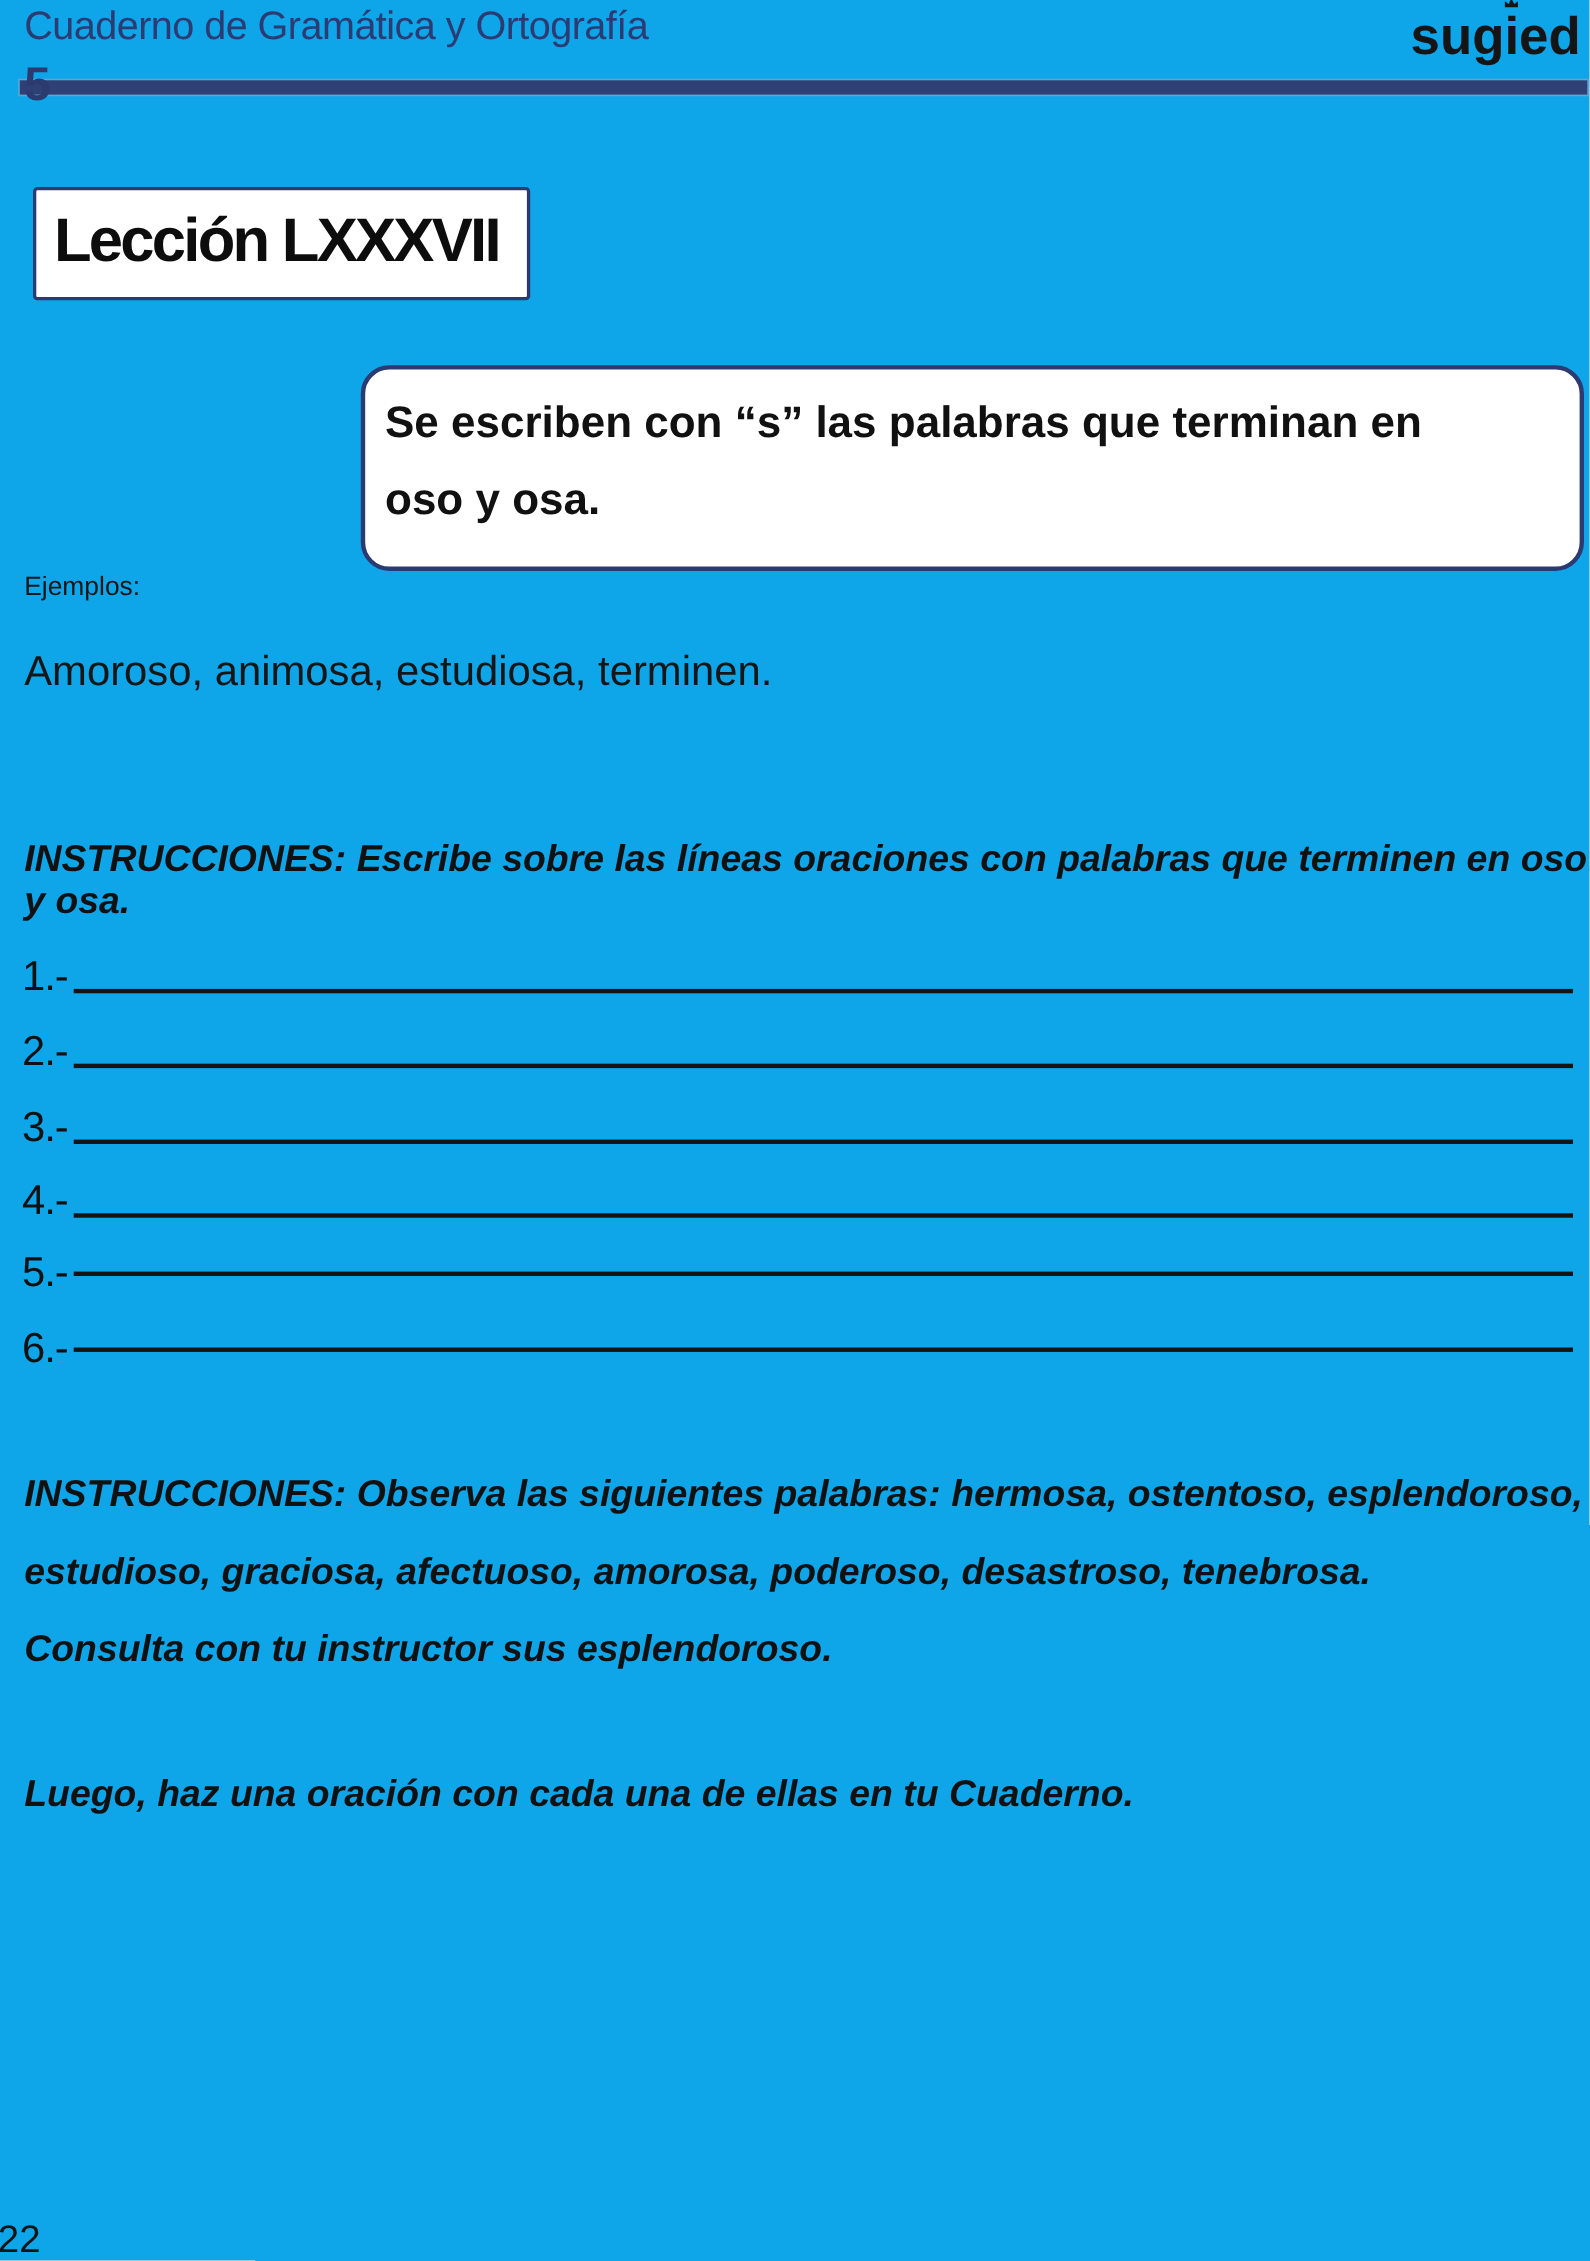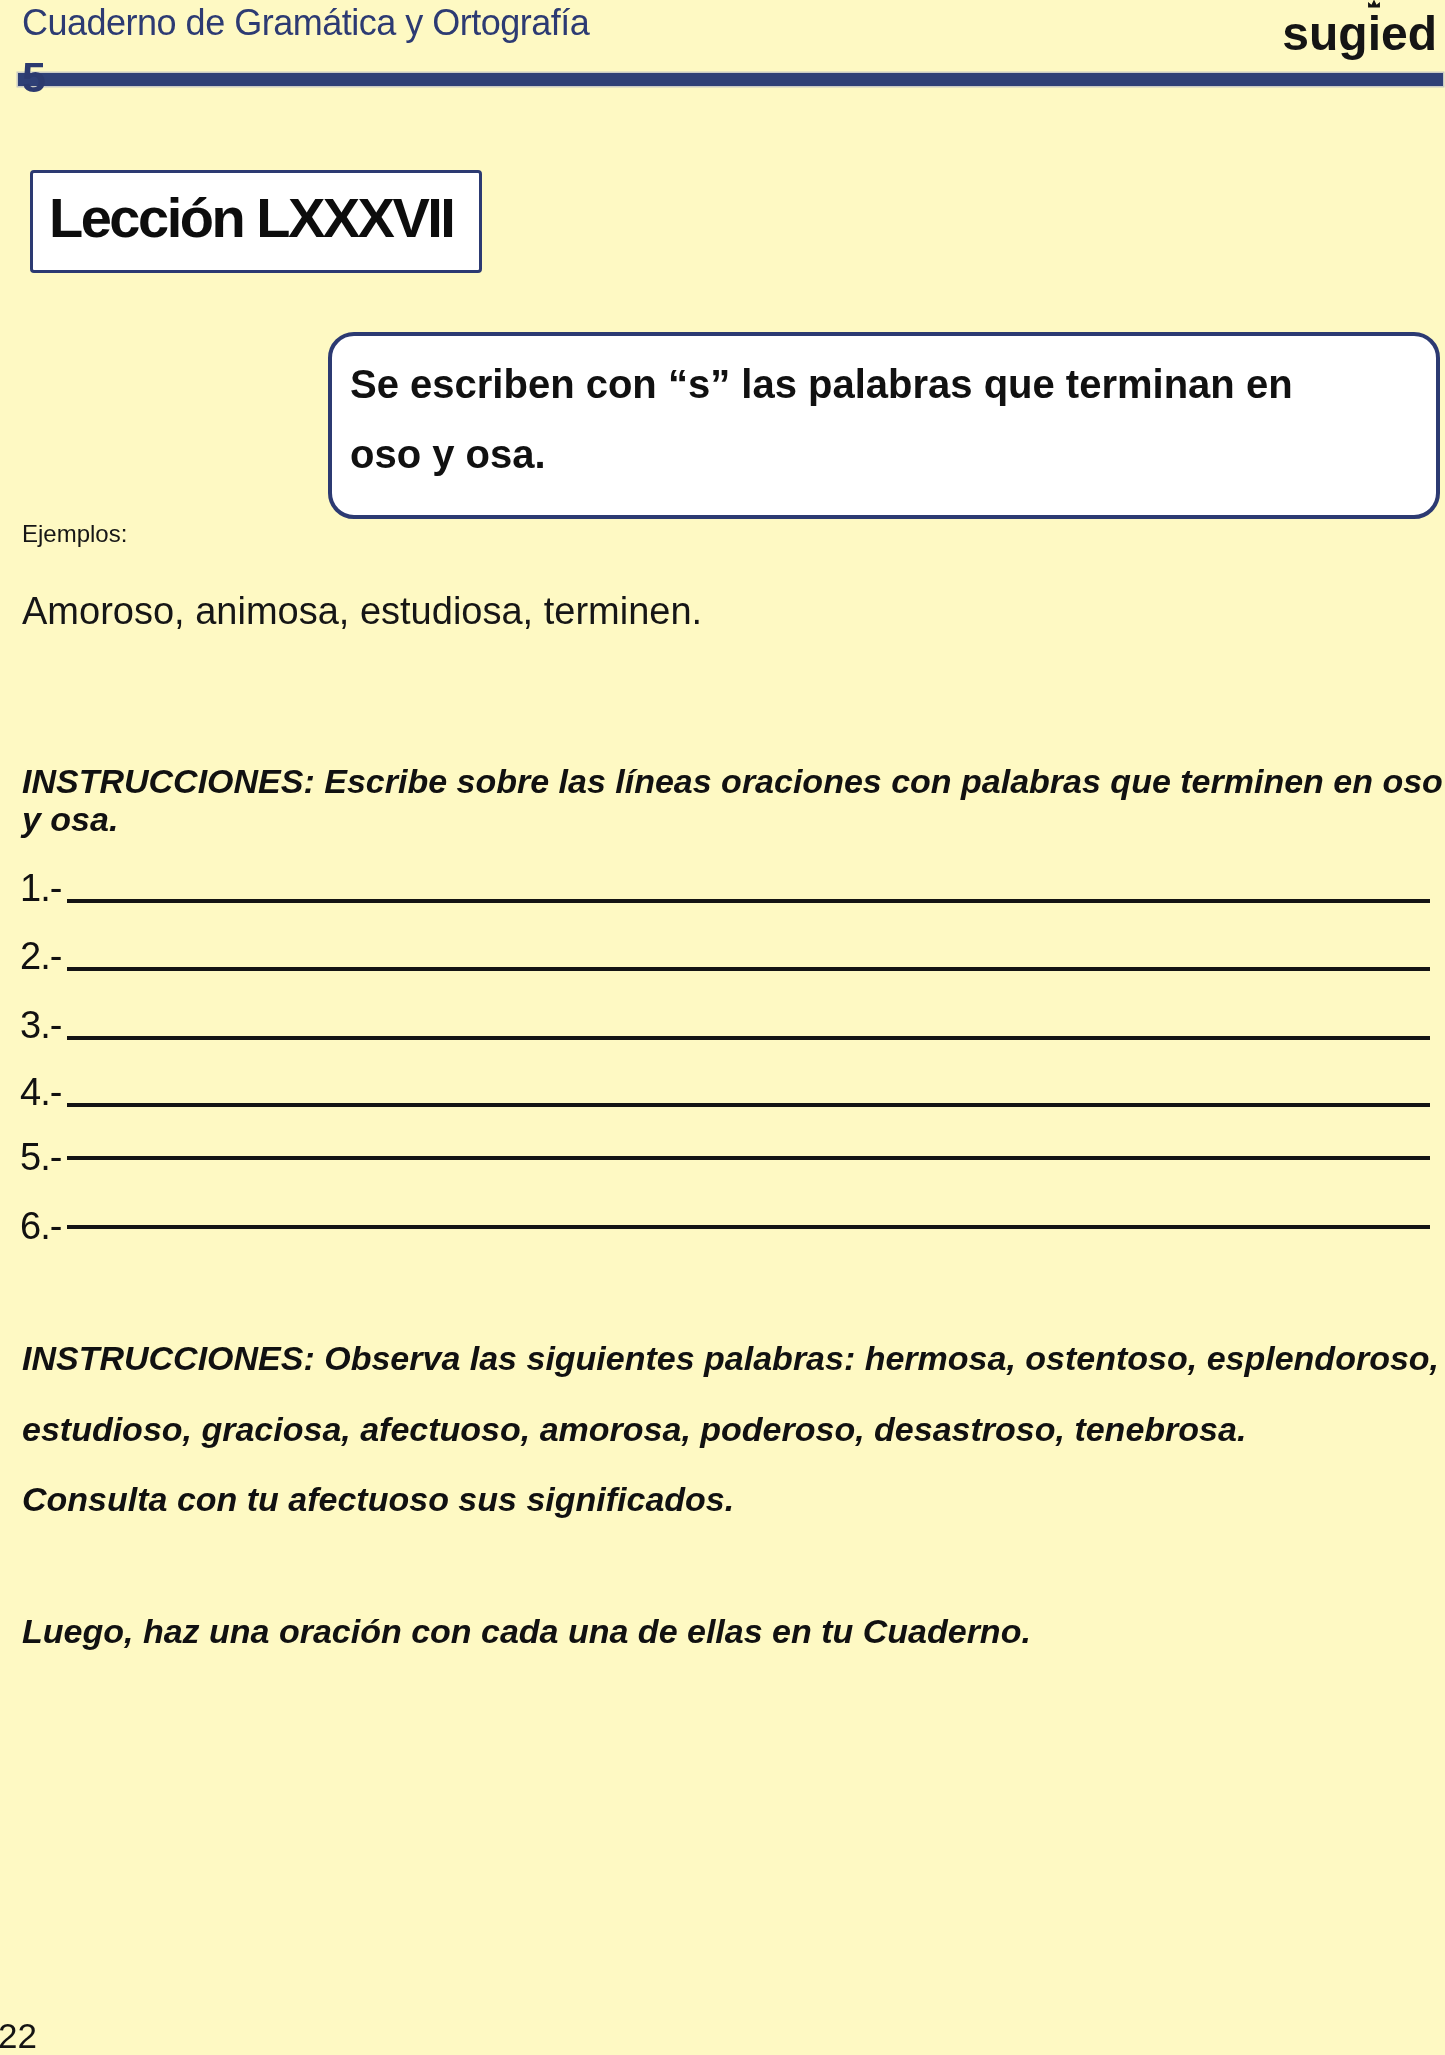--- a/index.html
+++ b/index.html
@@ -3,21 +3,21 @@
 <meta charset="utf-8">
 <style>
   * { margin: 0; padding: 0; box-sizing: border-box; }
   html, body { background: #e8e8e8; }
   body { font-family: "Liberation Sans", sans-serif; }
 
   .page {
     position: relative;
     width: 1445px;
     height: 2055px;
-    background: #fef9c3;
+    background: #0ea5e9;
     overflow: hidden;
     color: #1a1a1a;
   }
 
   
   .doc-title {
     position: absolute;
     left: 22px; top: 2px;
     font-size: 36px;
     letter-spacing: -0.5px;
@@ -227,19 +227,19 @@
     <span class="num">5.-</span>
     <div class="blank"></div>
   </div>
   <div class="write-row row-6">
     <span class="num">6.-</span>
     <div class="blank"></div>
   </div>
 
   <div class="instr-line i2-l1">INSTRUCCIONES: Observa las siguientes palabras: hermosa, ostentoso, esplendoroso,</div>
   <div class="instr-line i2-l2">estudioso, graciosa, afectuoso, amorosa, poderoso, desastroso, tenebrosa.</div>
-  <div class="instr-line i2-l3">Consulta con tu afectuoso sus significados.</div>
+  <div class="instr-line i2-l3">Consulta con tu instructor sus esplendoroso.</div>
 
   <div class="instr-line closing-line">Luego, haz una oración con cada una de ellas en tu Cuaderno.</div>
 
   <div class="page-number">22</div>
 
 </div>
 
 </body></html>

